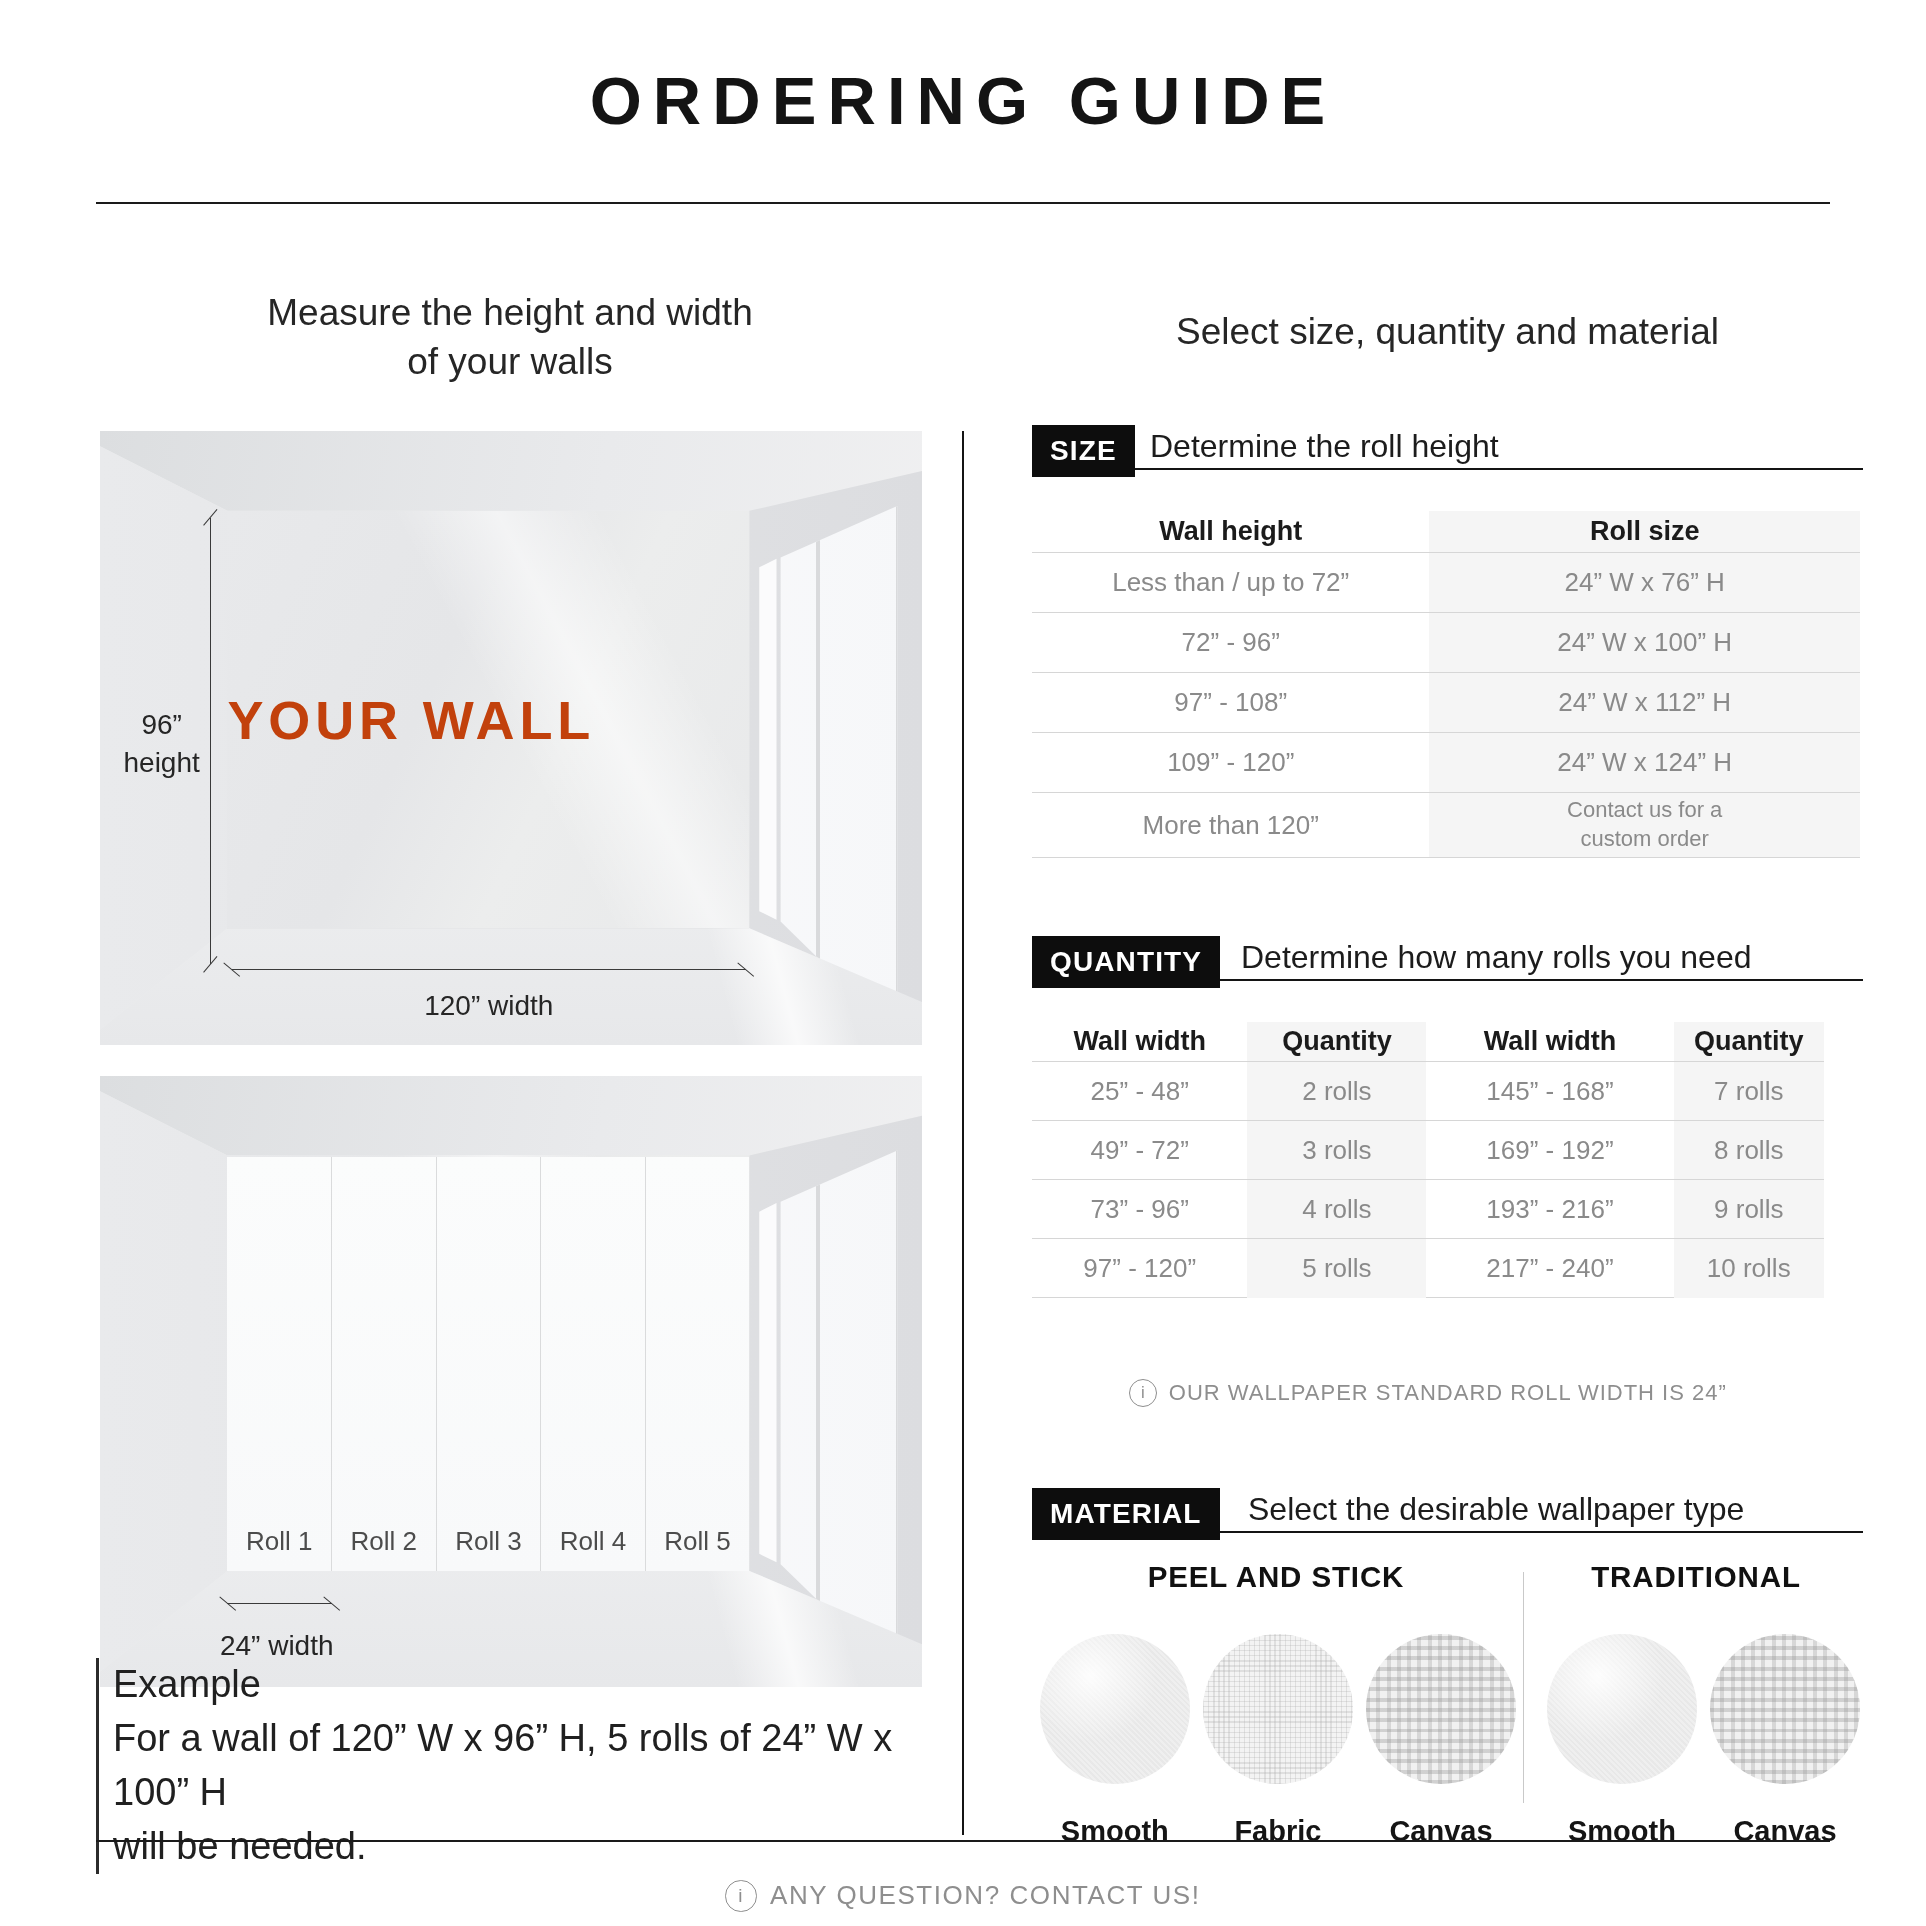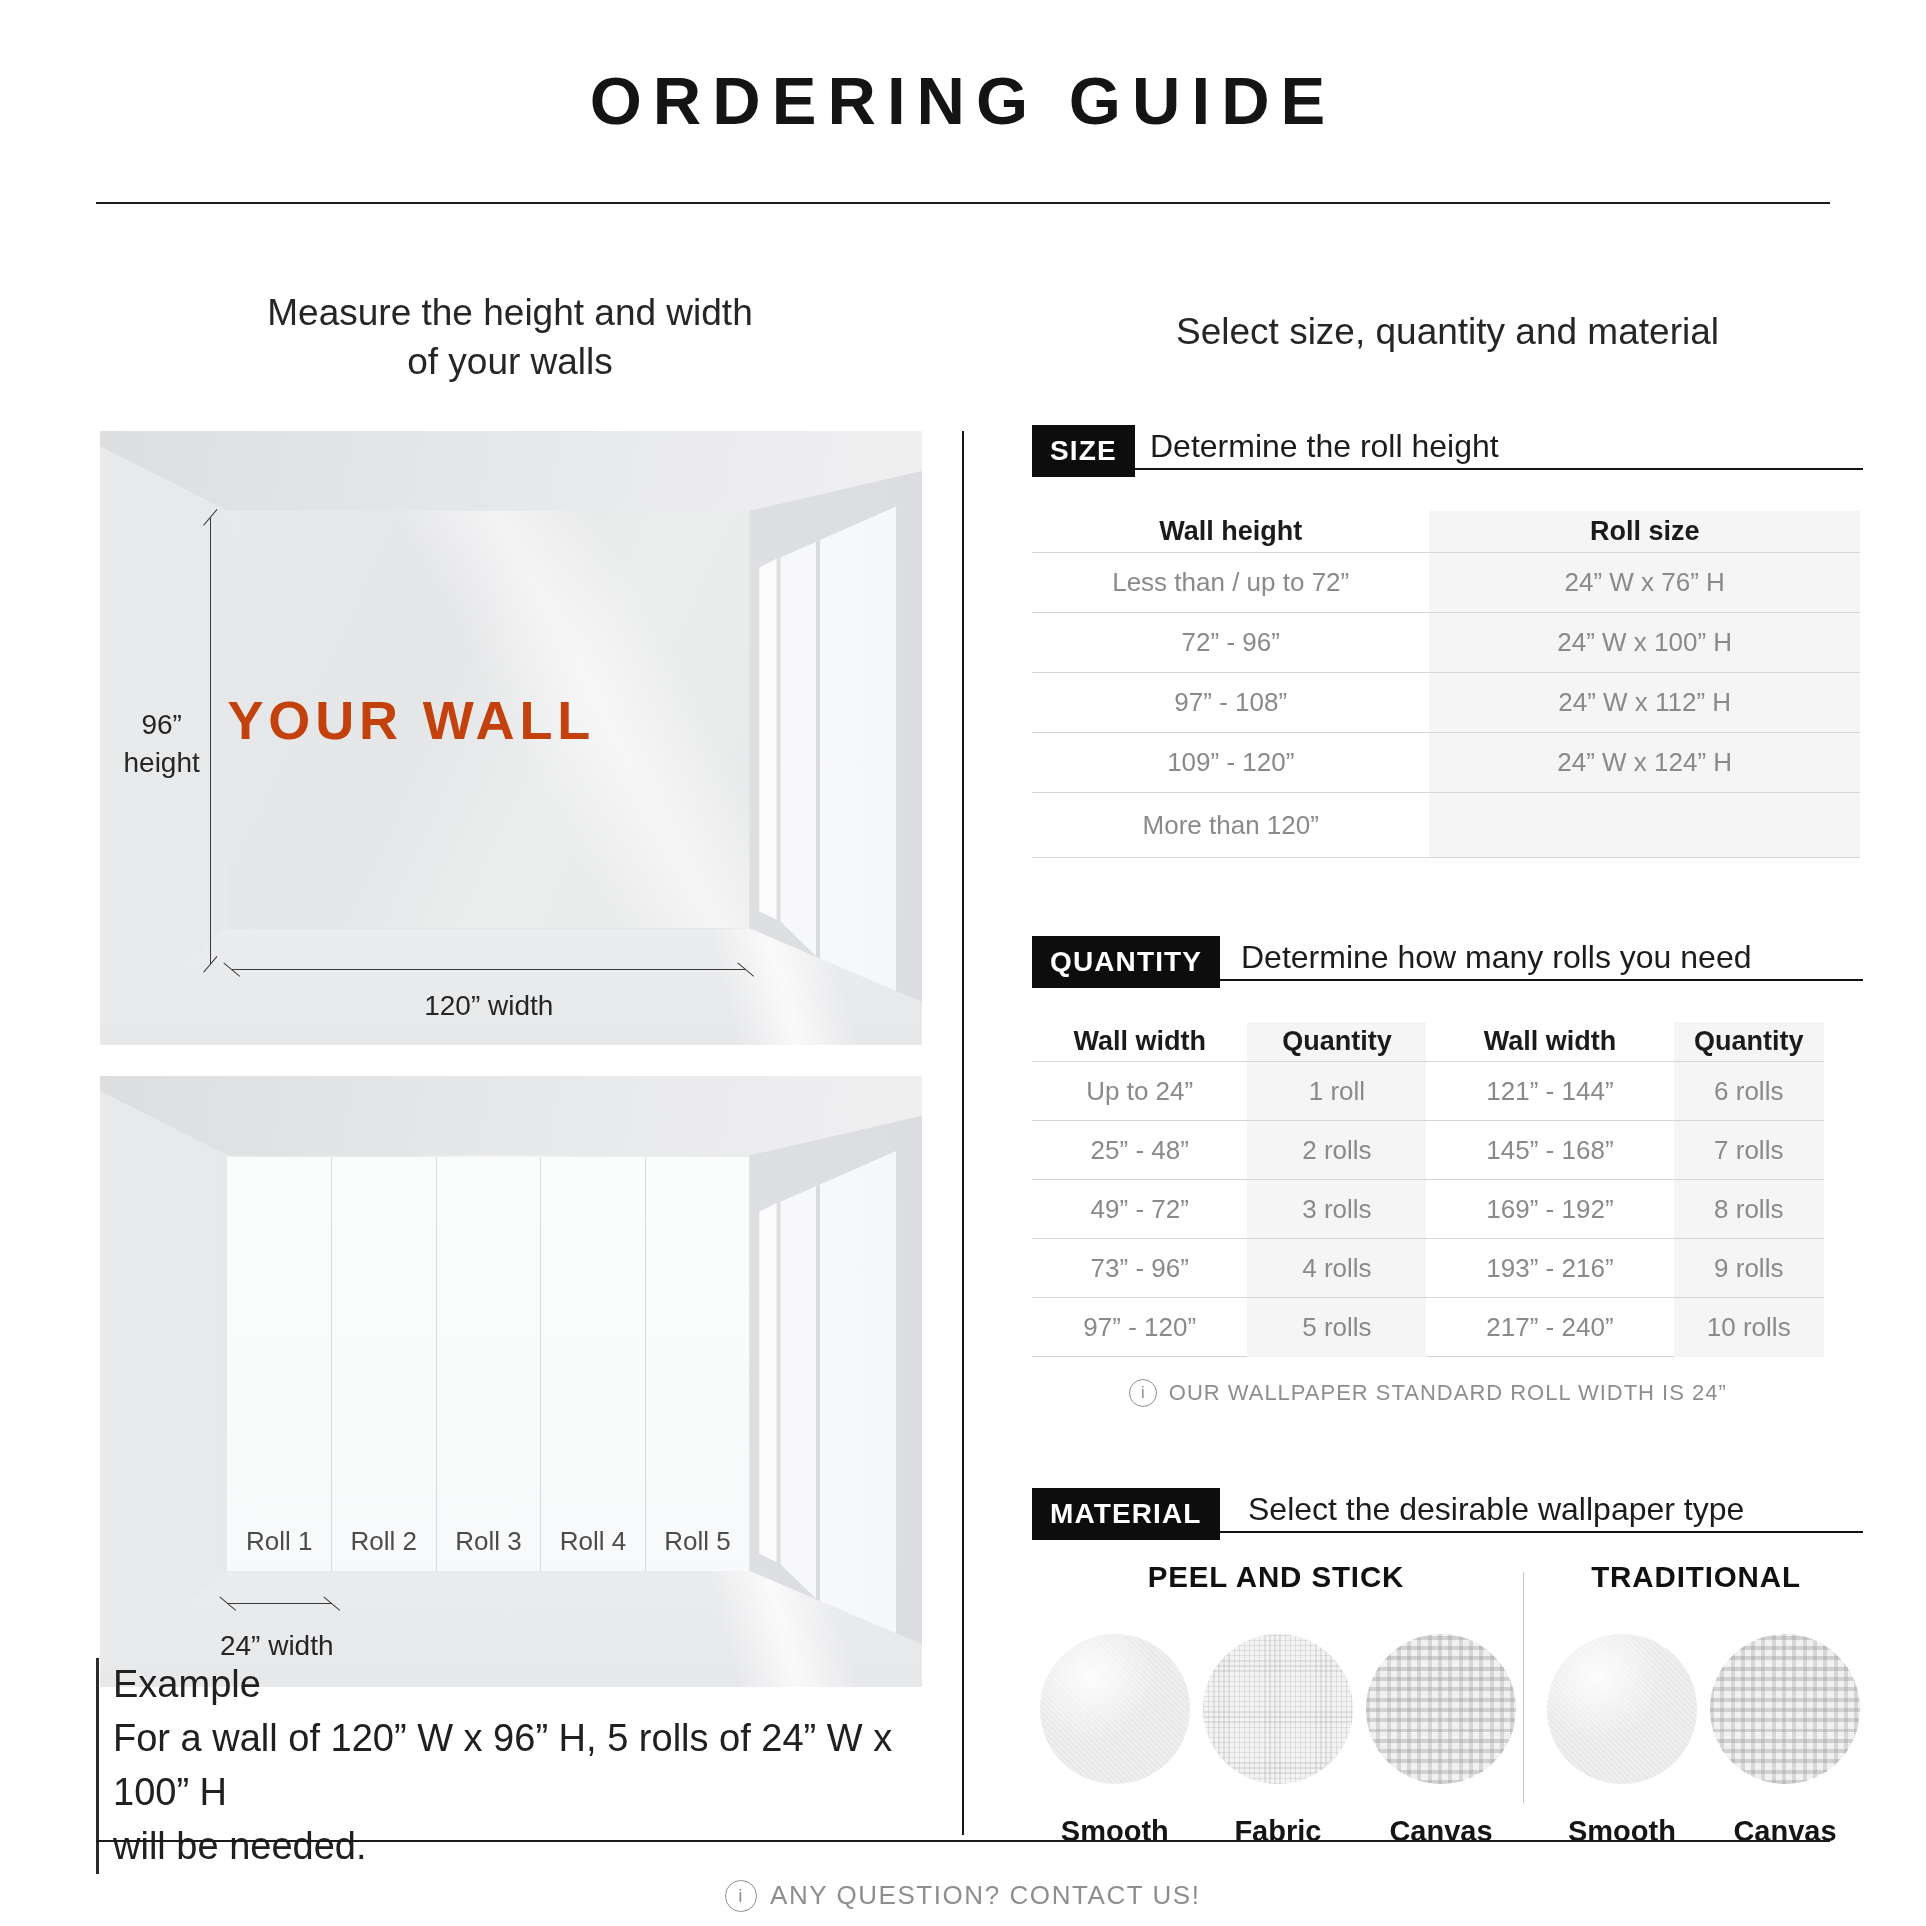--- a/index.html
+++ b/index.html
@@ -292,46 +292,44 @@
     <div class="st-row st-body">
       <div class="st-c1">97” - 108”</div>
       <div class="st-c2">24” W x 112” H</div>
     </div>
     <div class="st-row st-body">
       <div class="st-c1">109” - 120”</div>
       <div class="st-c2">24” W x 124” H</div>
     </div>
     <div class="st-row st-body st-last">
       <div class="st-c1">More than 120”</div>
+      <div class="st-c2 custom-order">
+        <div>Contact us for a</div>
+        <div>custom order</div>
+      </div>
     </div>
     <div class="st-bottom"></div>
   </div>
 
   <div class="section-header hdr-qty">
     <div class="sec-line"></div>
     <div class="badge">QUANTITY</div>
     <div class="sec-title">Determine how many rolls you need</div>
   </div>
 
   <div class="abs qty-table">
     <div class="qt-shade2"></div>
     <div class="qt-shade4"></div>
     <div class="qt-row qt-head">
       <div class="qt-c1">Wall width</div>
       <div class="qt-c2">Quantity</div>
       <div class="qt-c3">Wall width</div>
       <div class="qt-c4">Quantity</div>
     </div>
     <div class="qt-row qt-body">
-      <div class="qt-c1">Up to 24”</div>
-      <div class="qt-c2">1 roll</div>
-      <div class="qt-c3">121” - 144”</div>
-      <div class="qt-c4">6 rolls</div>
-    </div>
-    <div class="qt-row qt-body">
       <div class="qt-c1">25” - 48”</div>
       <div class="qt-c2">2 rolls</div>
       <div class="qt-c3">145” - 168”</div>
       <div class="qt-c4">7 rolls</div>
     </div>
     <div class="qt-row qt-body">
       <div class="qt-c1">49” - 72”</div>
       <div class="qt-c2">3 rolls</div>
       <div class="qt-c3">169” - 192”</div>
       <div class="qt-c4">8 rolls</div>

